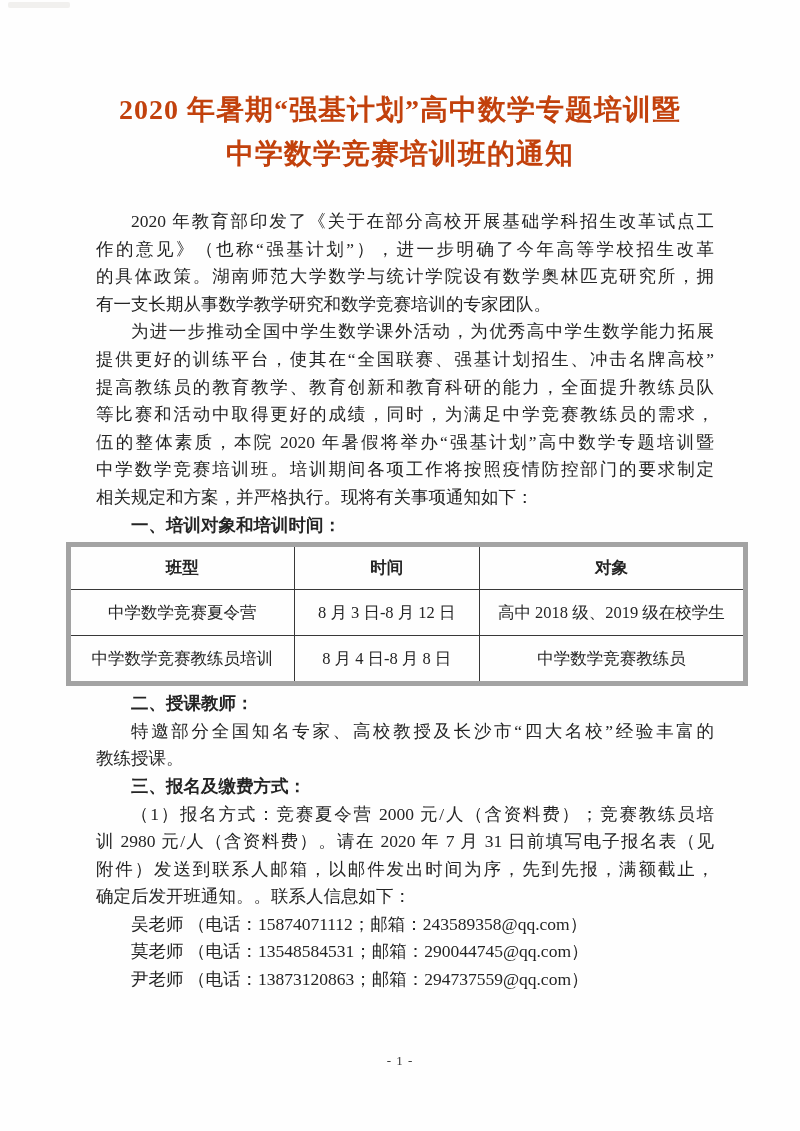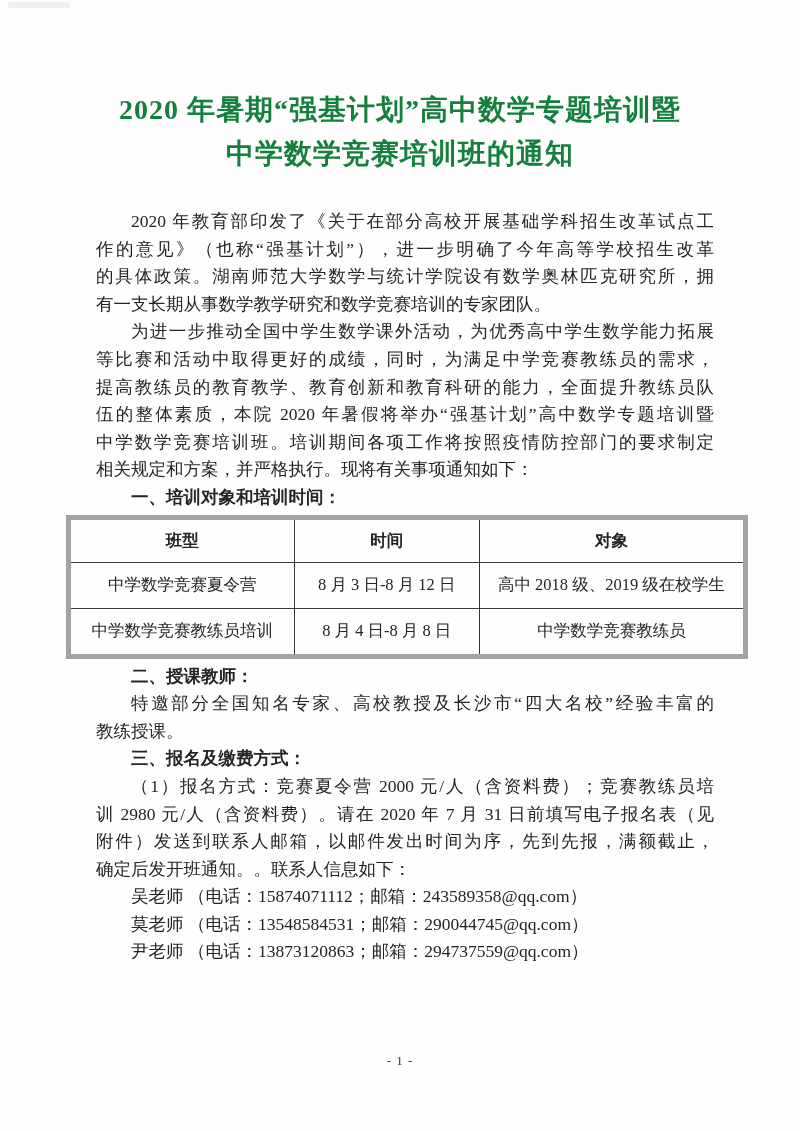--- a/index.html
+++ b/index.html
@@ -16,21 +16,21 @@
   .scan-artifact {
     position: absolute;
     top: 2px; left: 8px;
     width: 62px; height: 6px;
     background: #f1f0ee;
     border-radius: 2px;
   }
   .doc-title {
     margin-top: 88px;
     text-align: center;
-    color: #15803d;
+    color: #c2410c;
     font-weight: bold;
     font-size: 28px;
     line-height: 44px;
     letter-spacing: 1px;
   }
   .content {
     padding: 0 86px 0 96px;
     font-size: 17.5px;
     line-height: 27.6px;
   }
@@ -97,22 +97,23 @@
 
     <div>
       <div class="line jline indent">2020 年教育部印发了《关于在部分高校开展基础学科招生改革试点工</div>
       <div class="line jline">作的意见》（也称“强基计划”），进一步明确了今年高等学校招生改革</div>
       <div class="line jline">的具体政策。湖南师范大学数学与统计学院设有数学奥林匹克研究所，拥</div>
       <div class="line lline">有一支长期从事数学教学研究和数学竞赛培训的专家团队。</div>
     </div>
 
     <div>
       <div class="line jline indent">为进一步推动全国中学生数学课外活动，为优秀高中学生数学能力拓展</div>
+      <div class="line jline">提供更好的训练平台，使其在“全国联赛、强基计划招生、冲击名牌高校”</div>
+      <div class="line jline">提高教练员的教育教学、教育创新和教育科研的能力，全面提升教练员队</div>
       <div class="line jline">等比赛和活动中取得更好的成绩，同时，为满足中学竞赛教练员的需求，</div>
-      <div class="line jline">提高教练员的教育教学、教育创新和教育科研的能力，全面提升教练员队</div>
       <div class="line jline">伍的整体素质，本院 2020 年暑假将举办“强基计划”高中数学专题培训暨</div>
       <div class="line jline">中学数学竞赛培训班。培训期间各项工作将按照疫情防控部门的要求制定</div>
       <div class="line lline">相关规定和方案，并严格执行。现将有关事项通知如下：</div>
     </div>
 
     <div class="line heading">一、培训对象和培训时间：</div>
 
     <table class="notice-table">
       <thead>
         <tr>

